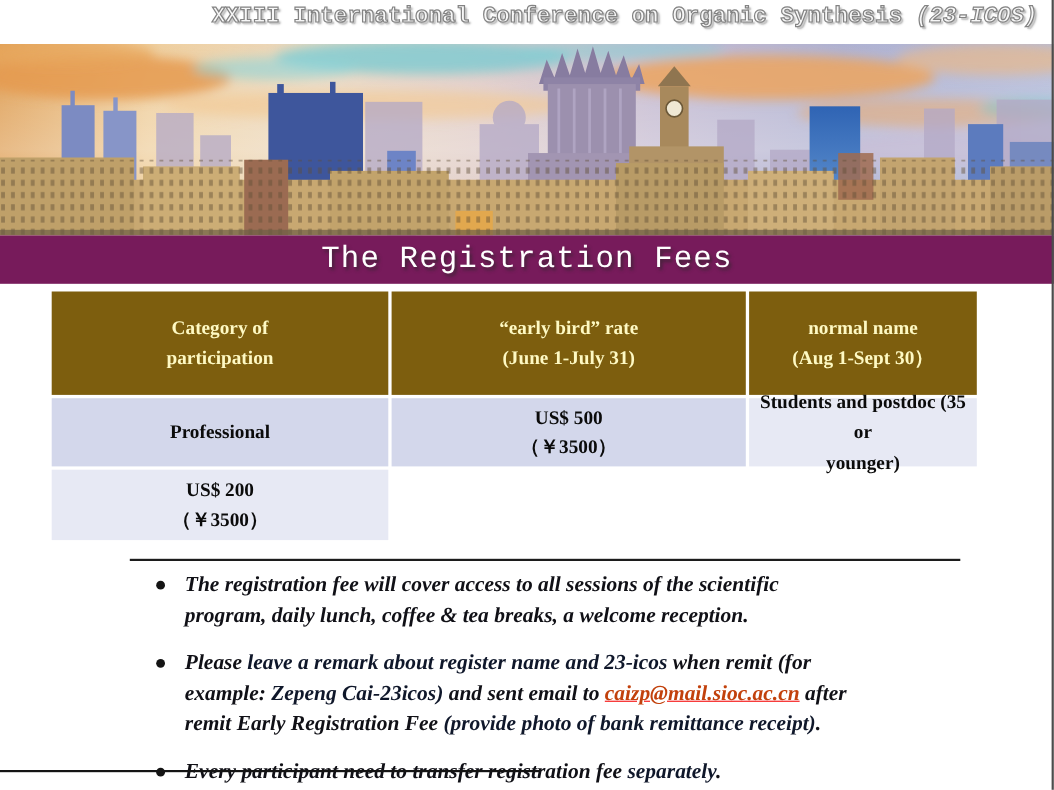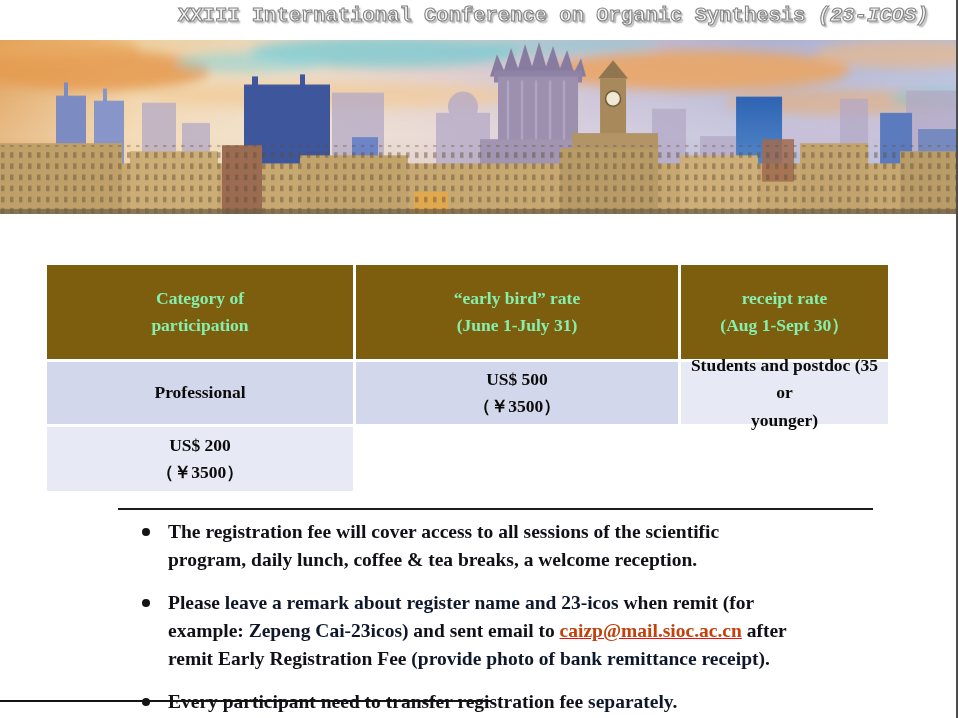--- a/index.html
+++ b/index.html
@@ -8,21 +8,21 @@
     background: #ffffff;
     overflow: hidden;
     font-family: "Liberation Serif", serif;
     position: relative;
   }
   .stage { position: absolute; inset: 0; width: 958px; height: 718px; }
 
   
   .conf-title {
     position: absolute; top: 4px; left: 0; width: 958px; height: 36px;
-    text-align: left; padding-left: 178px; box-sizing: border-box;
+    text-align: center; padding-left: 178px; box-sizing: border-box;
     font-family: "Liberation Mono", monospace;
     font-size: 20.5px; font-weight: 700; letter-spacing: 0px;
     color: #f7f7f7;
     -webkit-text-stroke: 1.1px #838383;
     text-shadow: 1.5px 1.5px 0 #c9c9c9, 2px 2px 2px #9a9a9a;
     white-space: nowrap;
   }
   .conf-title .suffix { font-style: italic; }
 
   
@@ -49,41 +49,41 @@
     grid-template-columns: 306px 322px 207px;
     grid-template-rows: 94px 62px 64px;
     gap: 3px;
   }
   .cell {
     display: flex; flex-direction: column;
     align-items: center; justify-content: center;
     text-align: center;
     font-weight: 700; font-size: 17.5px; line-height: 1.55;
   }
-  .cell.hdr { background: #7d5e0e; color: #86efac; }
+  .cell.hdr { background: #7d5e0e; color: #fef9c3; }
   .cell.r1  { background: #d3d7eb; color: #0b0b0b; }
   .cell.r2  { background: #e7e9f4; color: #0b0b0b; }
 
   
   .notes-rule {
     position: absolute; top: 508px; left: 118px; width: 755px; height: 0;
     border-top: 2px solid #1c1c1c;
   }
   .notes {
     position: absolute; top: 518px; left: 118px; width: 750px;
   }
   .note { display: flex; margin-bottom: 15px; }
   .note .dot {
     flex: 0 0 auto;
     width: 8px; height: 8px; border-radius: 50%;
     background: #141414; margin: 10px 18px 0 24px;
   }
   .note .txt {
     margin: 0; width: 698px;
-    font-size: 19.5px; font-weight: 700; 
+    font-size: 19.5px; font-weight: 700; font-style: italic;
     line-height: 28px; color: #101016;
   }
   .seg-red  { color: #0f172a; }
   .seg-redu { color: #c2410c; text-decoration: underline; text-decoration-color: #f50d0d; cursor: pointer; }
 
   
   .edge-right {
     position: absolute; top: 0; right: 0; width: 2px; height: 718px;
     background: #4c4c4c;
   }
@@ -206,32 +206,35 @@
         <rect x="680" y="114" width="78" height="58" fill="#ceaf79"></rect>
         <rect x="762" y="98" width="32" height="42" fill="#a06b50" opacity="0.85"></rect>
         <rect x="800" y="102" width="68" height="70" fill="#c3a46f"></rect>
         <rect x="900" y="110" width="58" height="62" fill="#ba9c68"></rect>
         <rect x="0" y="104" width="958" height="68" fill="url(#win)"></rect>
         <rect x="0" y="167" width="958" height="5" fill="#6e6046" opacity="0.7"></rect>
       </g>
     </svg>
   </div>
 
+  <div class="banner">
+    <span class="banner-text">The Registration Fees</span>
+  </div>
 
   <div class="fees-table">
     <div class="cell hdr">
       <div>Category of</div>
       <div>participation</div>
     </div>
     <div class="cell hdr">
       <div>“early bird” rate</div>
       <div>(June 1-July 31)</div>
     </div>
     <div class="cell hdr">
-      <div>receipt rate</div>
+      <div>normal name</div>
       <div>(Aug 1-Sept 30）</div>
     </div>
 
     <div class="cell r1">
       <div>Professional</div>
       <div></div>
     </div>
     <div class="cell r1">
       <div>US$ 500</div>
       <div>（￥3500）</div>

